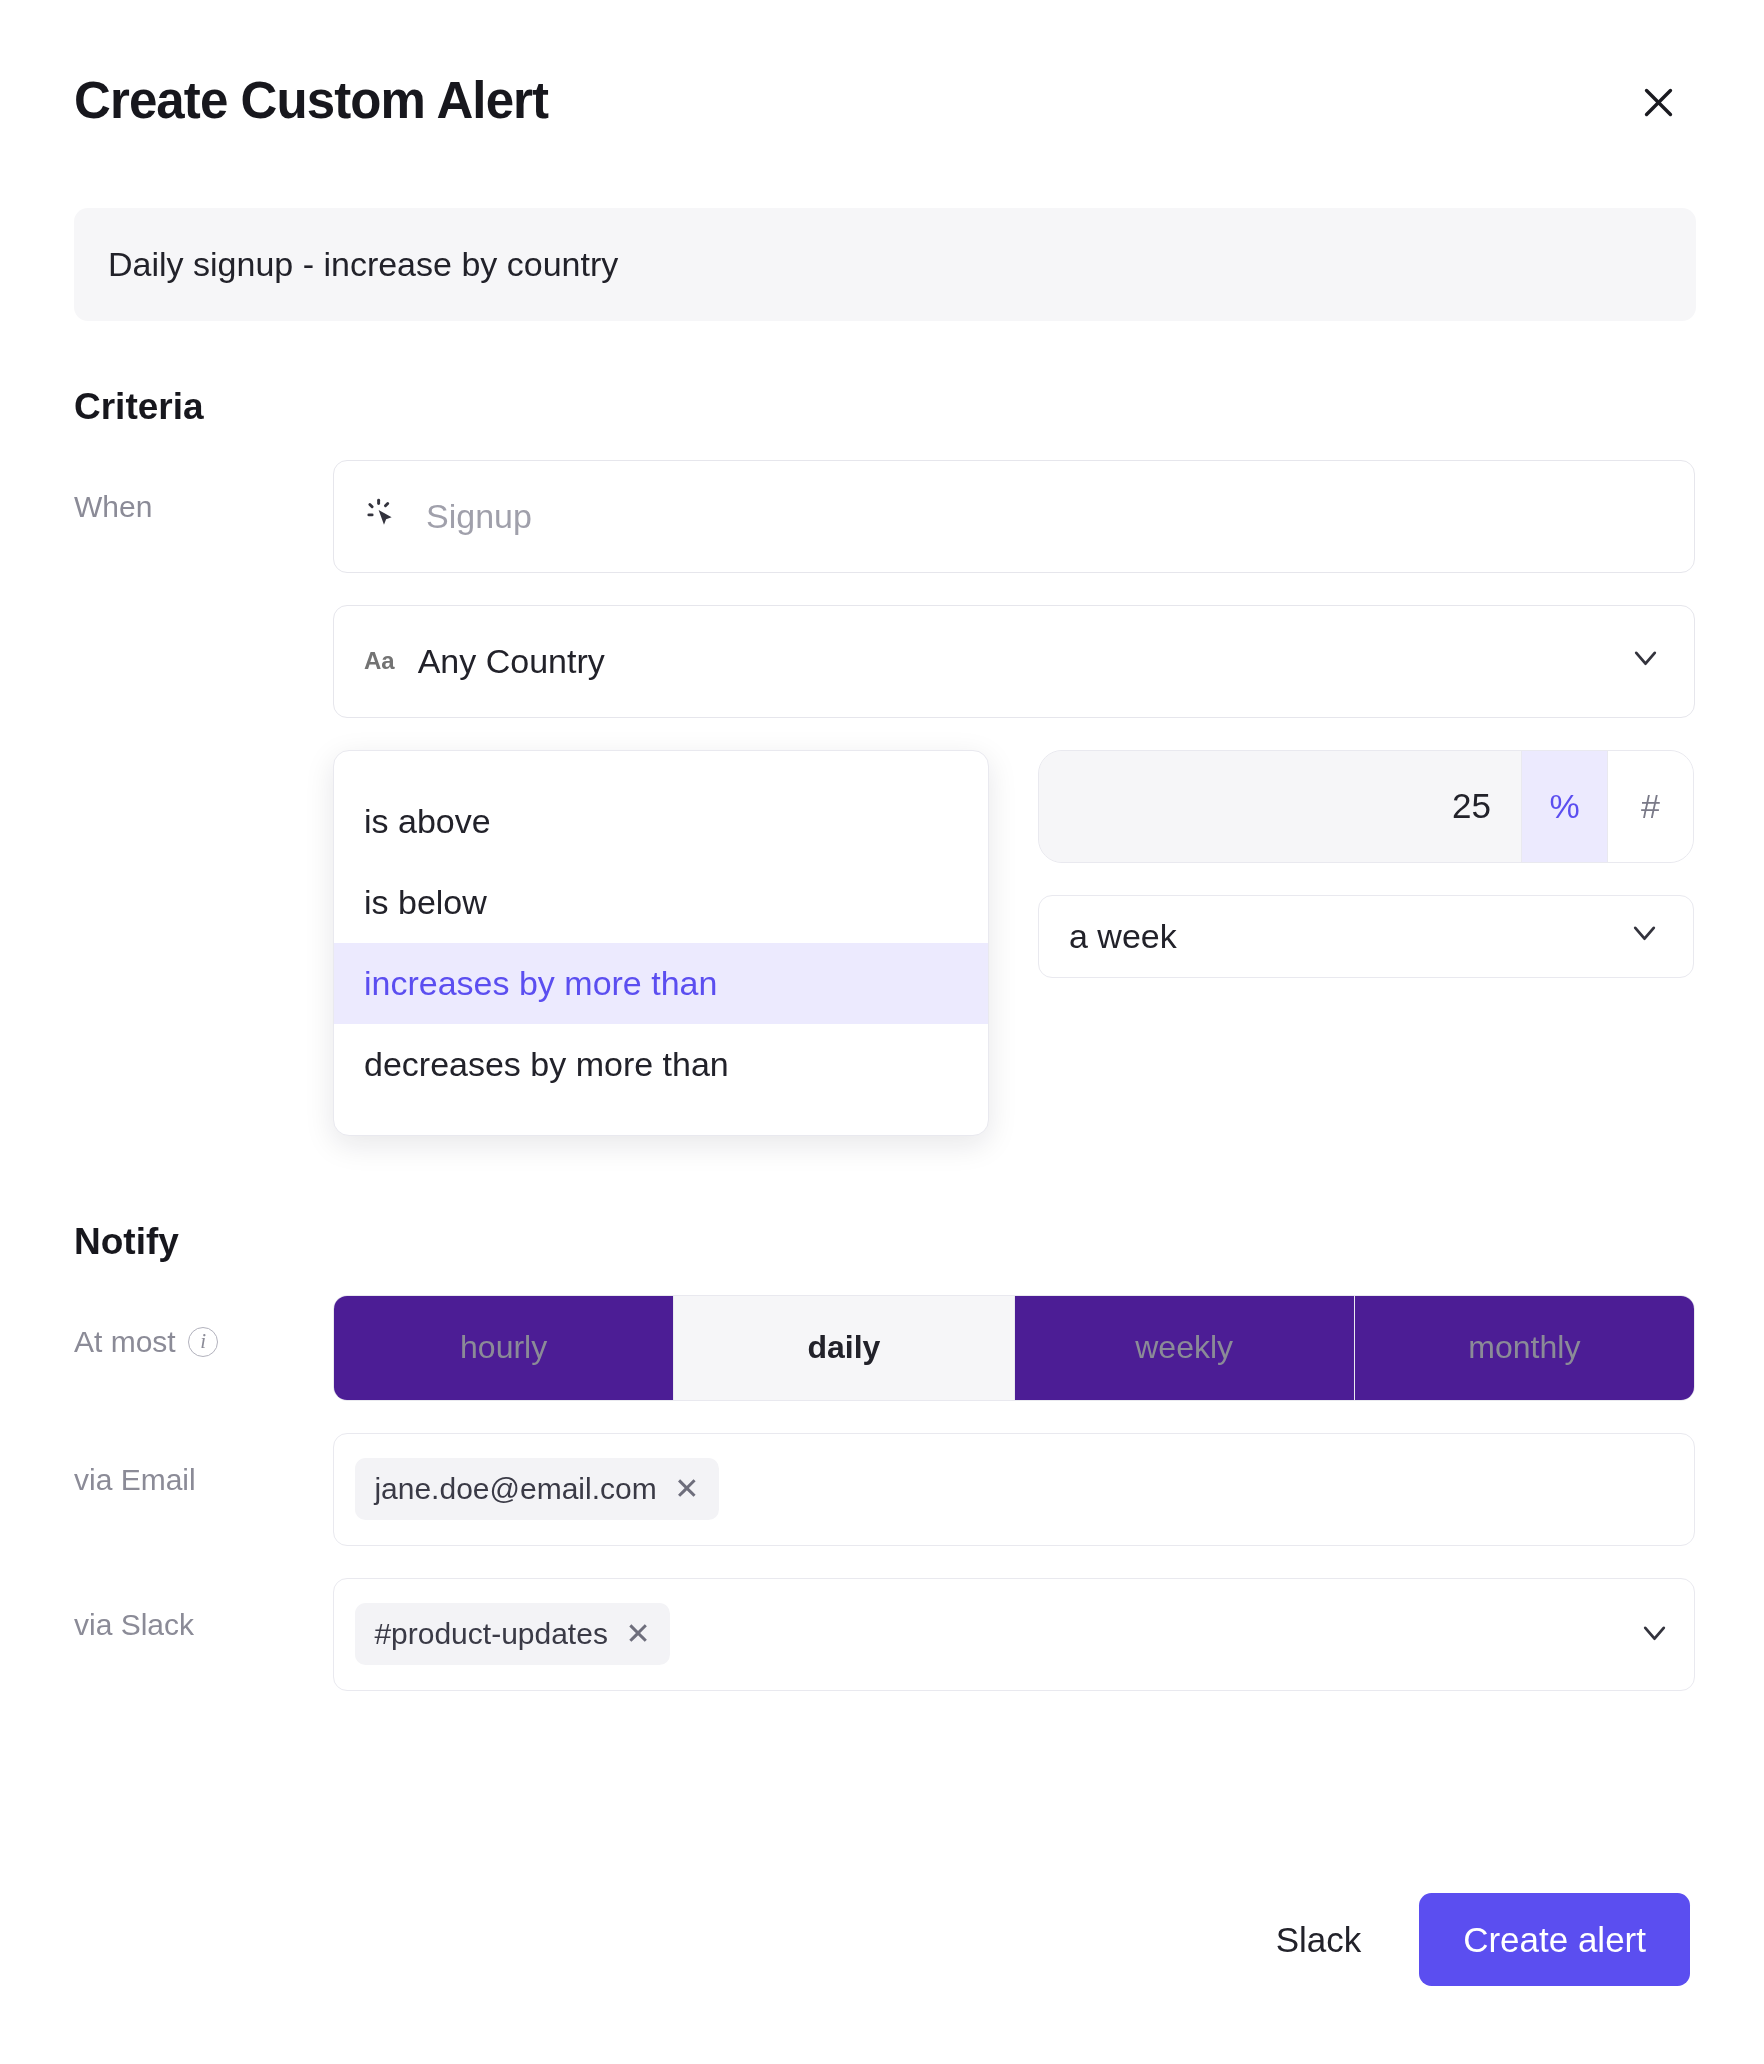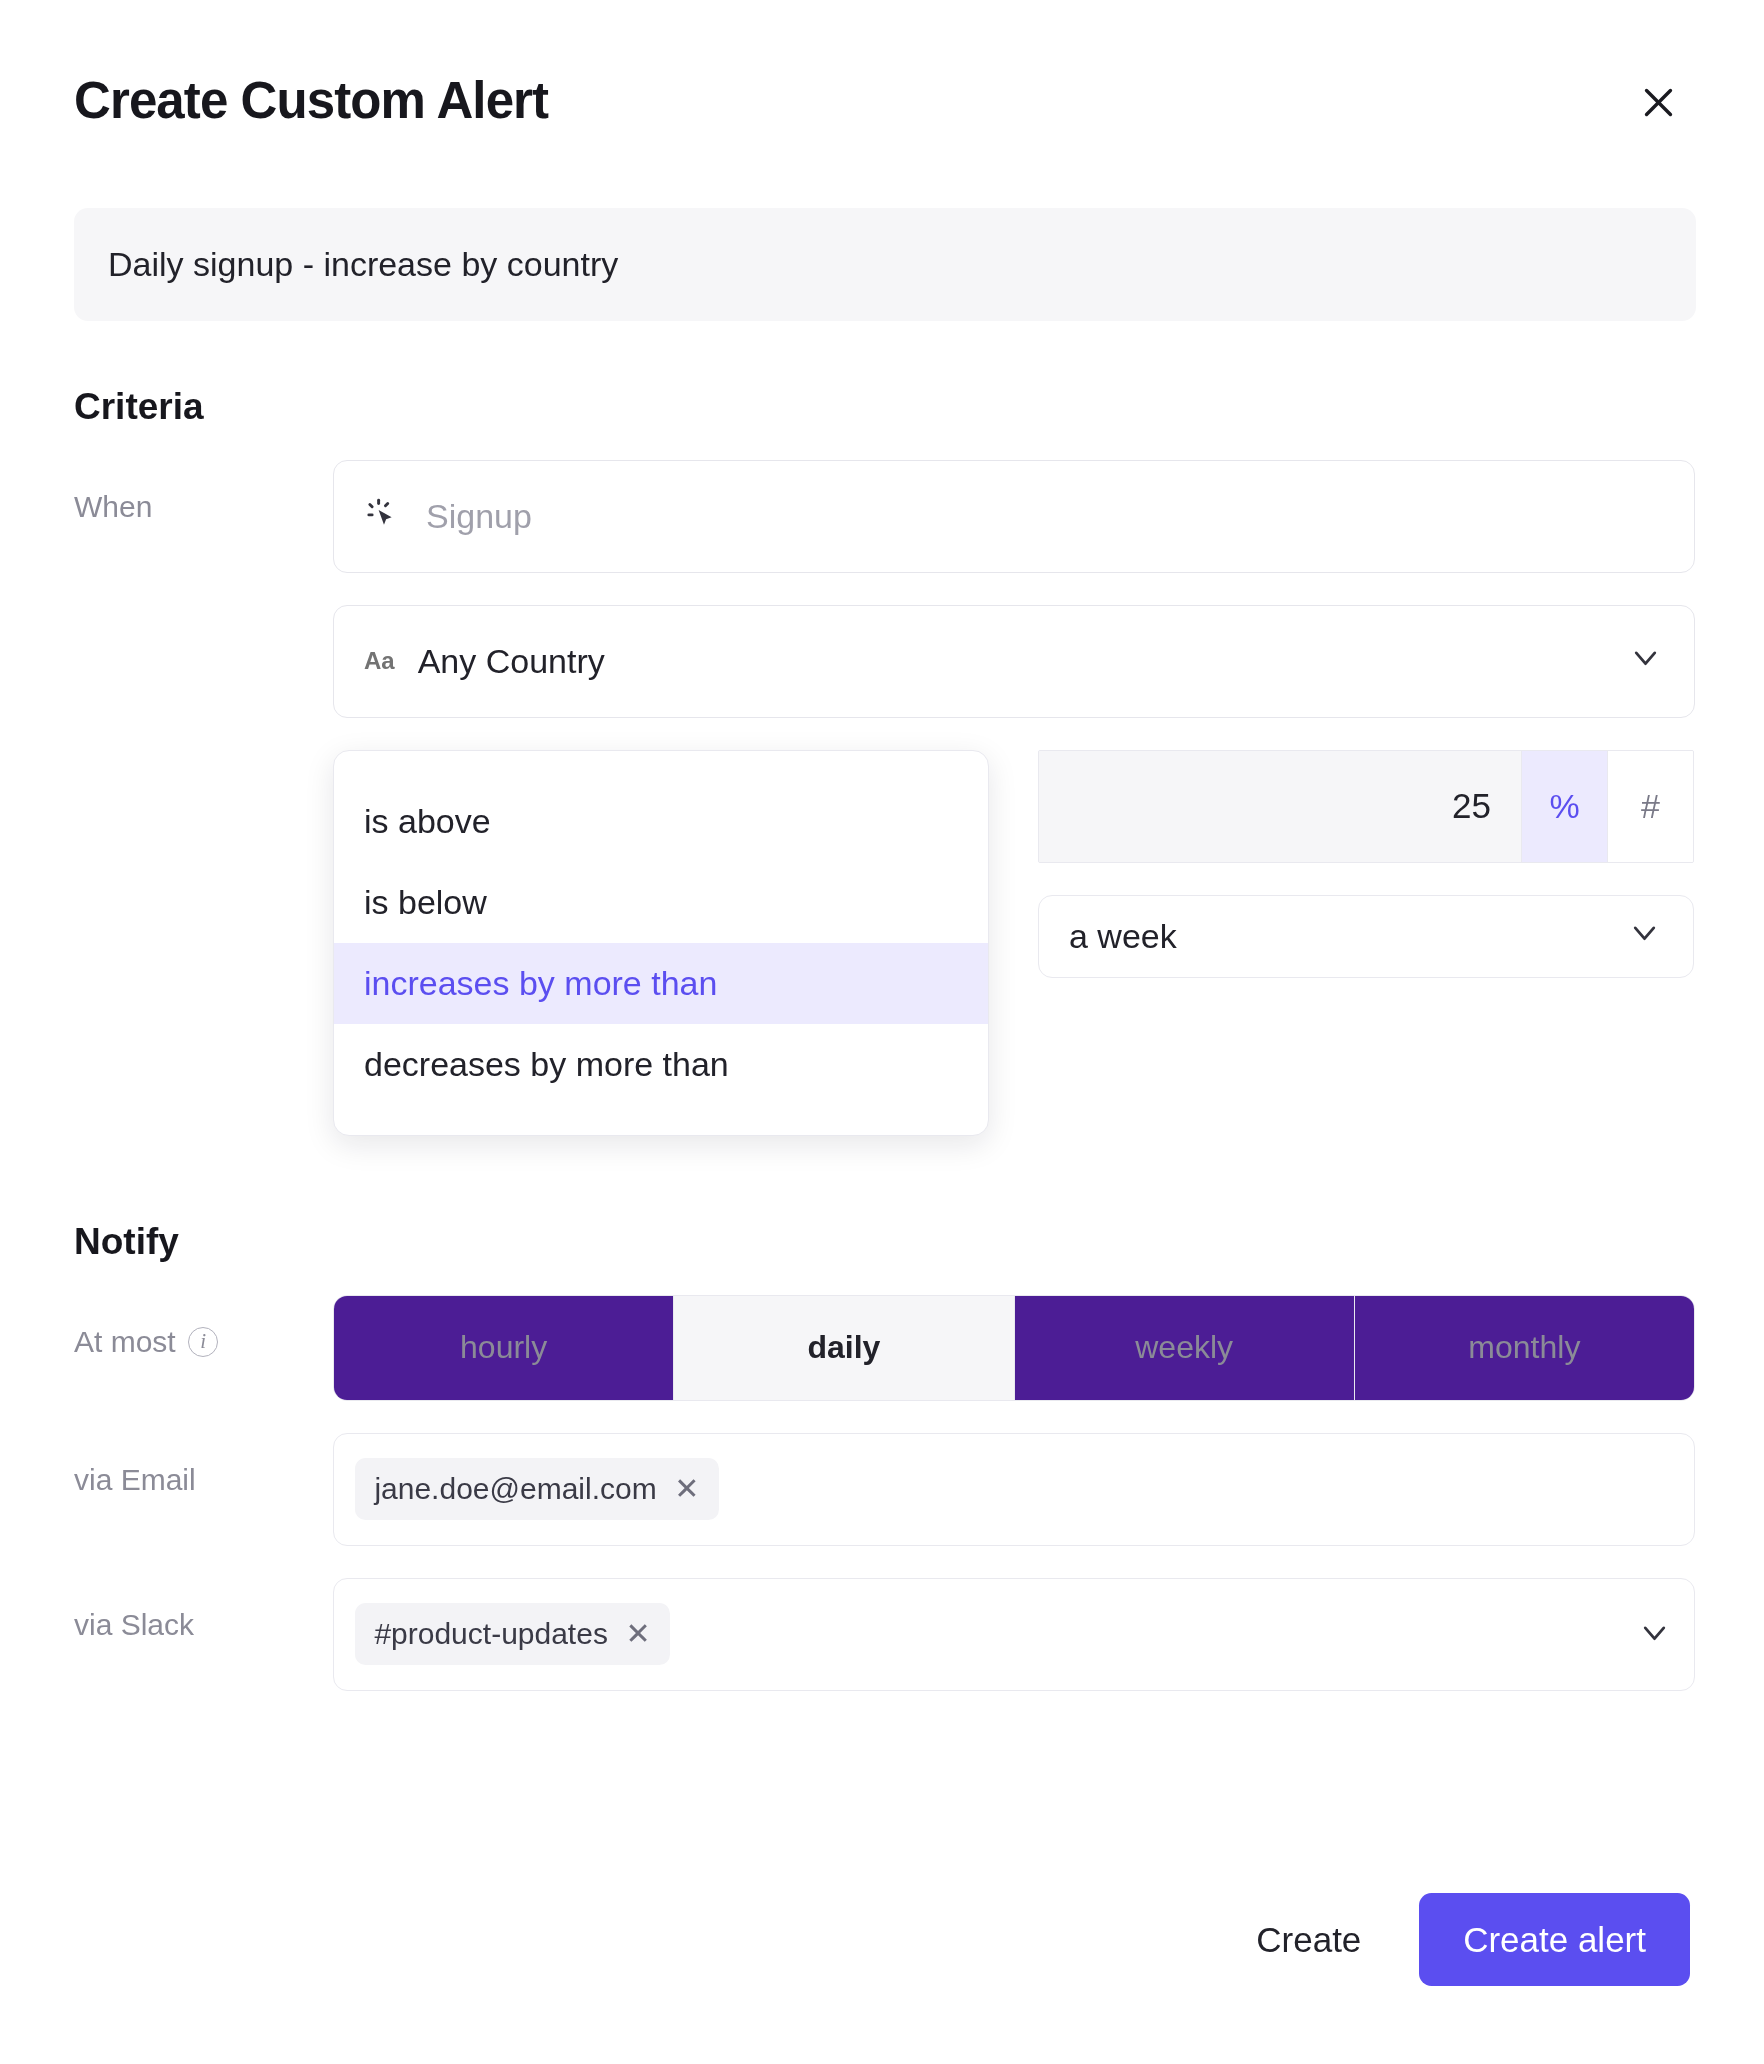--- a/index.html
+++ b/index.html
@@ -141,21 +141,21 @@
   .right-col {
     display: flex;
     flex-direction: column;
     gap: 32px;
     width: 656px;
   }
   .value-group {
     height: 113px;
     display: flex;
     border: 1.8px solid #e9e9ef;
-    border-radius: 2px;
+    border-radius: 24px;
     overflow: hidden;
     background: #f6f6f8;
   }
   .value-input {
     flex: 1;
     display: flex;
     align-items: center;
     justify-content: flex-end;
     padding-right: 30px;
     font-size: 35px;
@@ -406,18 +406,18 @@
         <span style="margin-left:auto;">
           <svg width="37" height="37" viewBox="0 0 24 24" fill="none" stroke="#33333d" stroke-width="1.8" stroke-linecap="round" stroke-linejoin="round">
               <polyline points="6 9 12 16 18 9"></polyline>
             </svg>
         </span>
       </div>
     </div>
   </div>
 
   <div class="footer">
-    <div class="cancel-btn">Create</div>
+    <div class="cancel-btn">Slack</div>
     <button class="create-btn">Create alert</button>
   </div>
 
 </div>
 
 
 </body></html>

